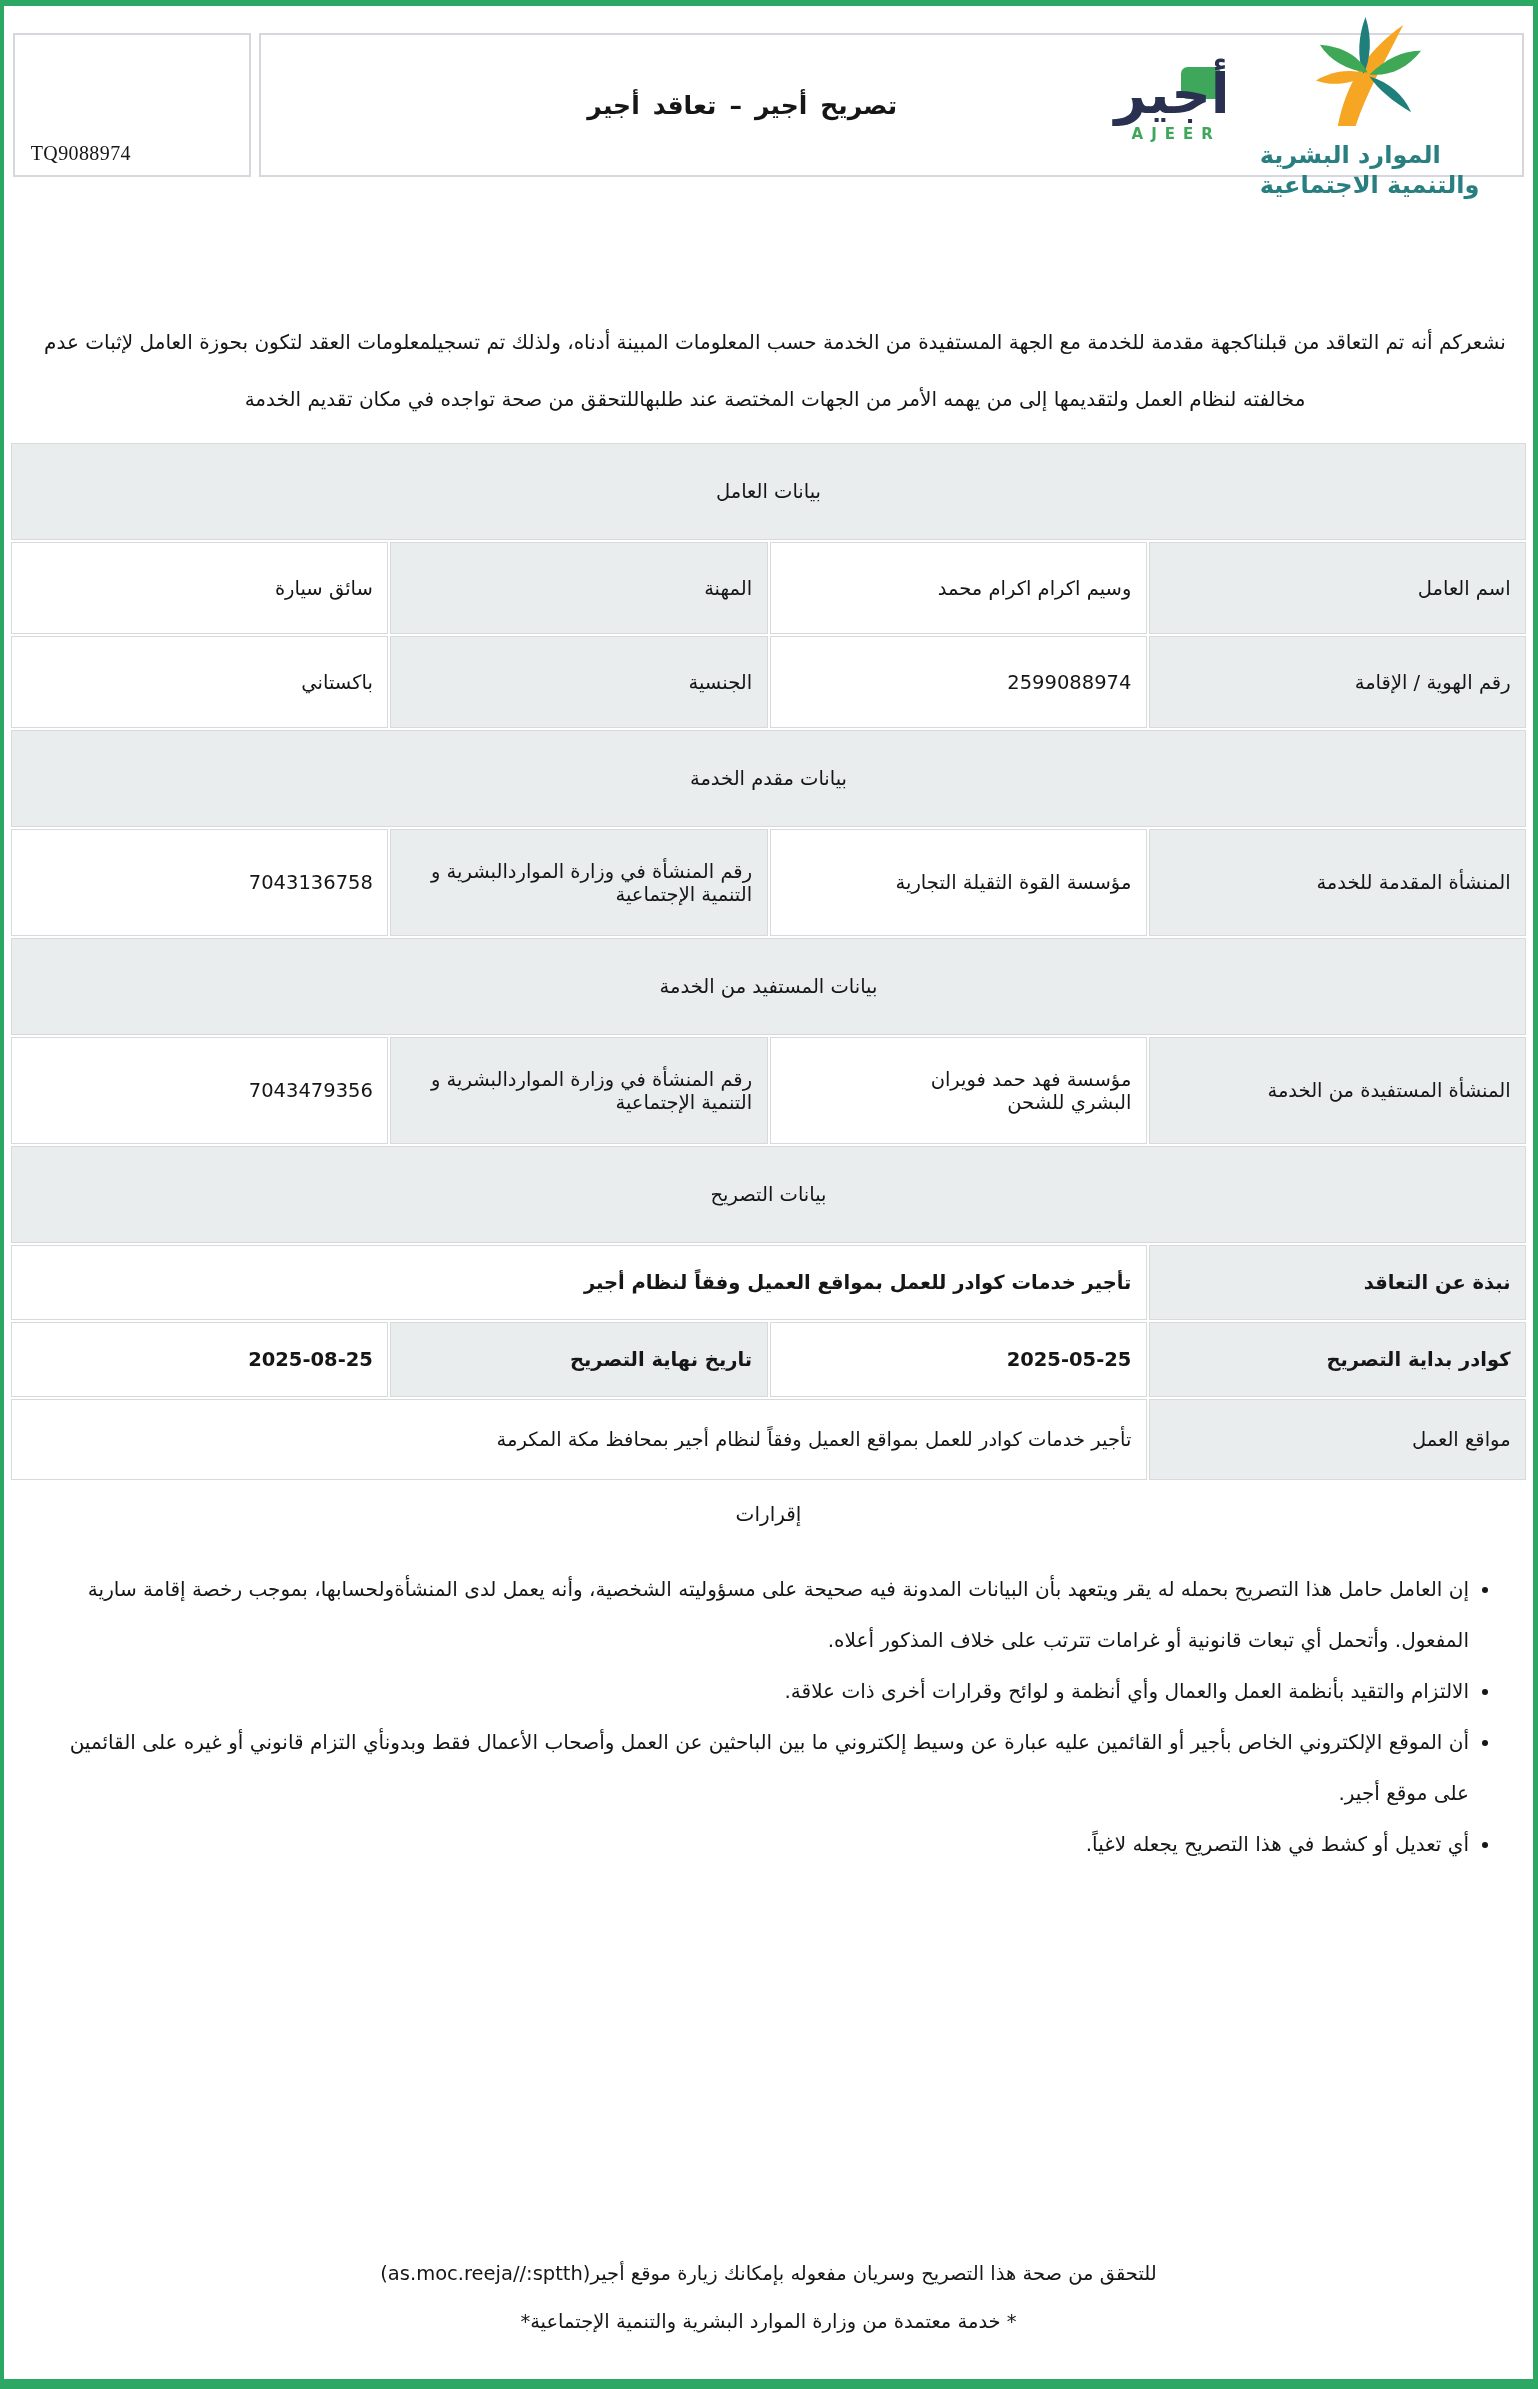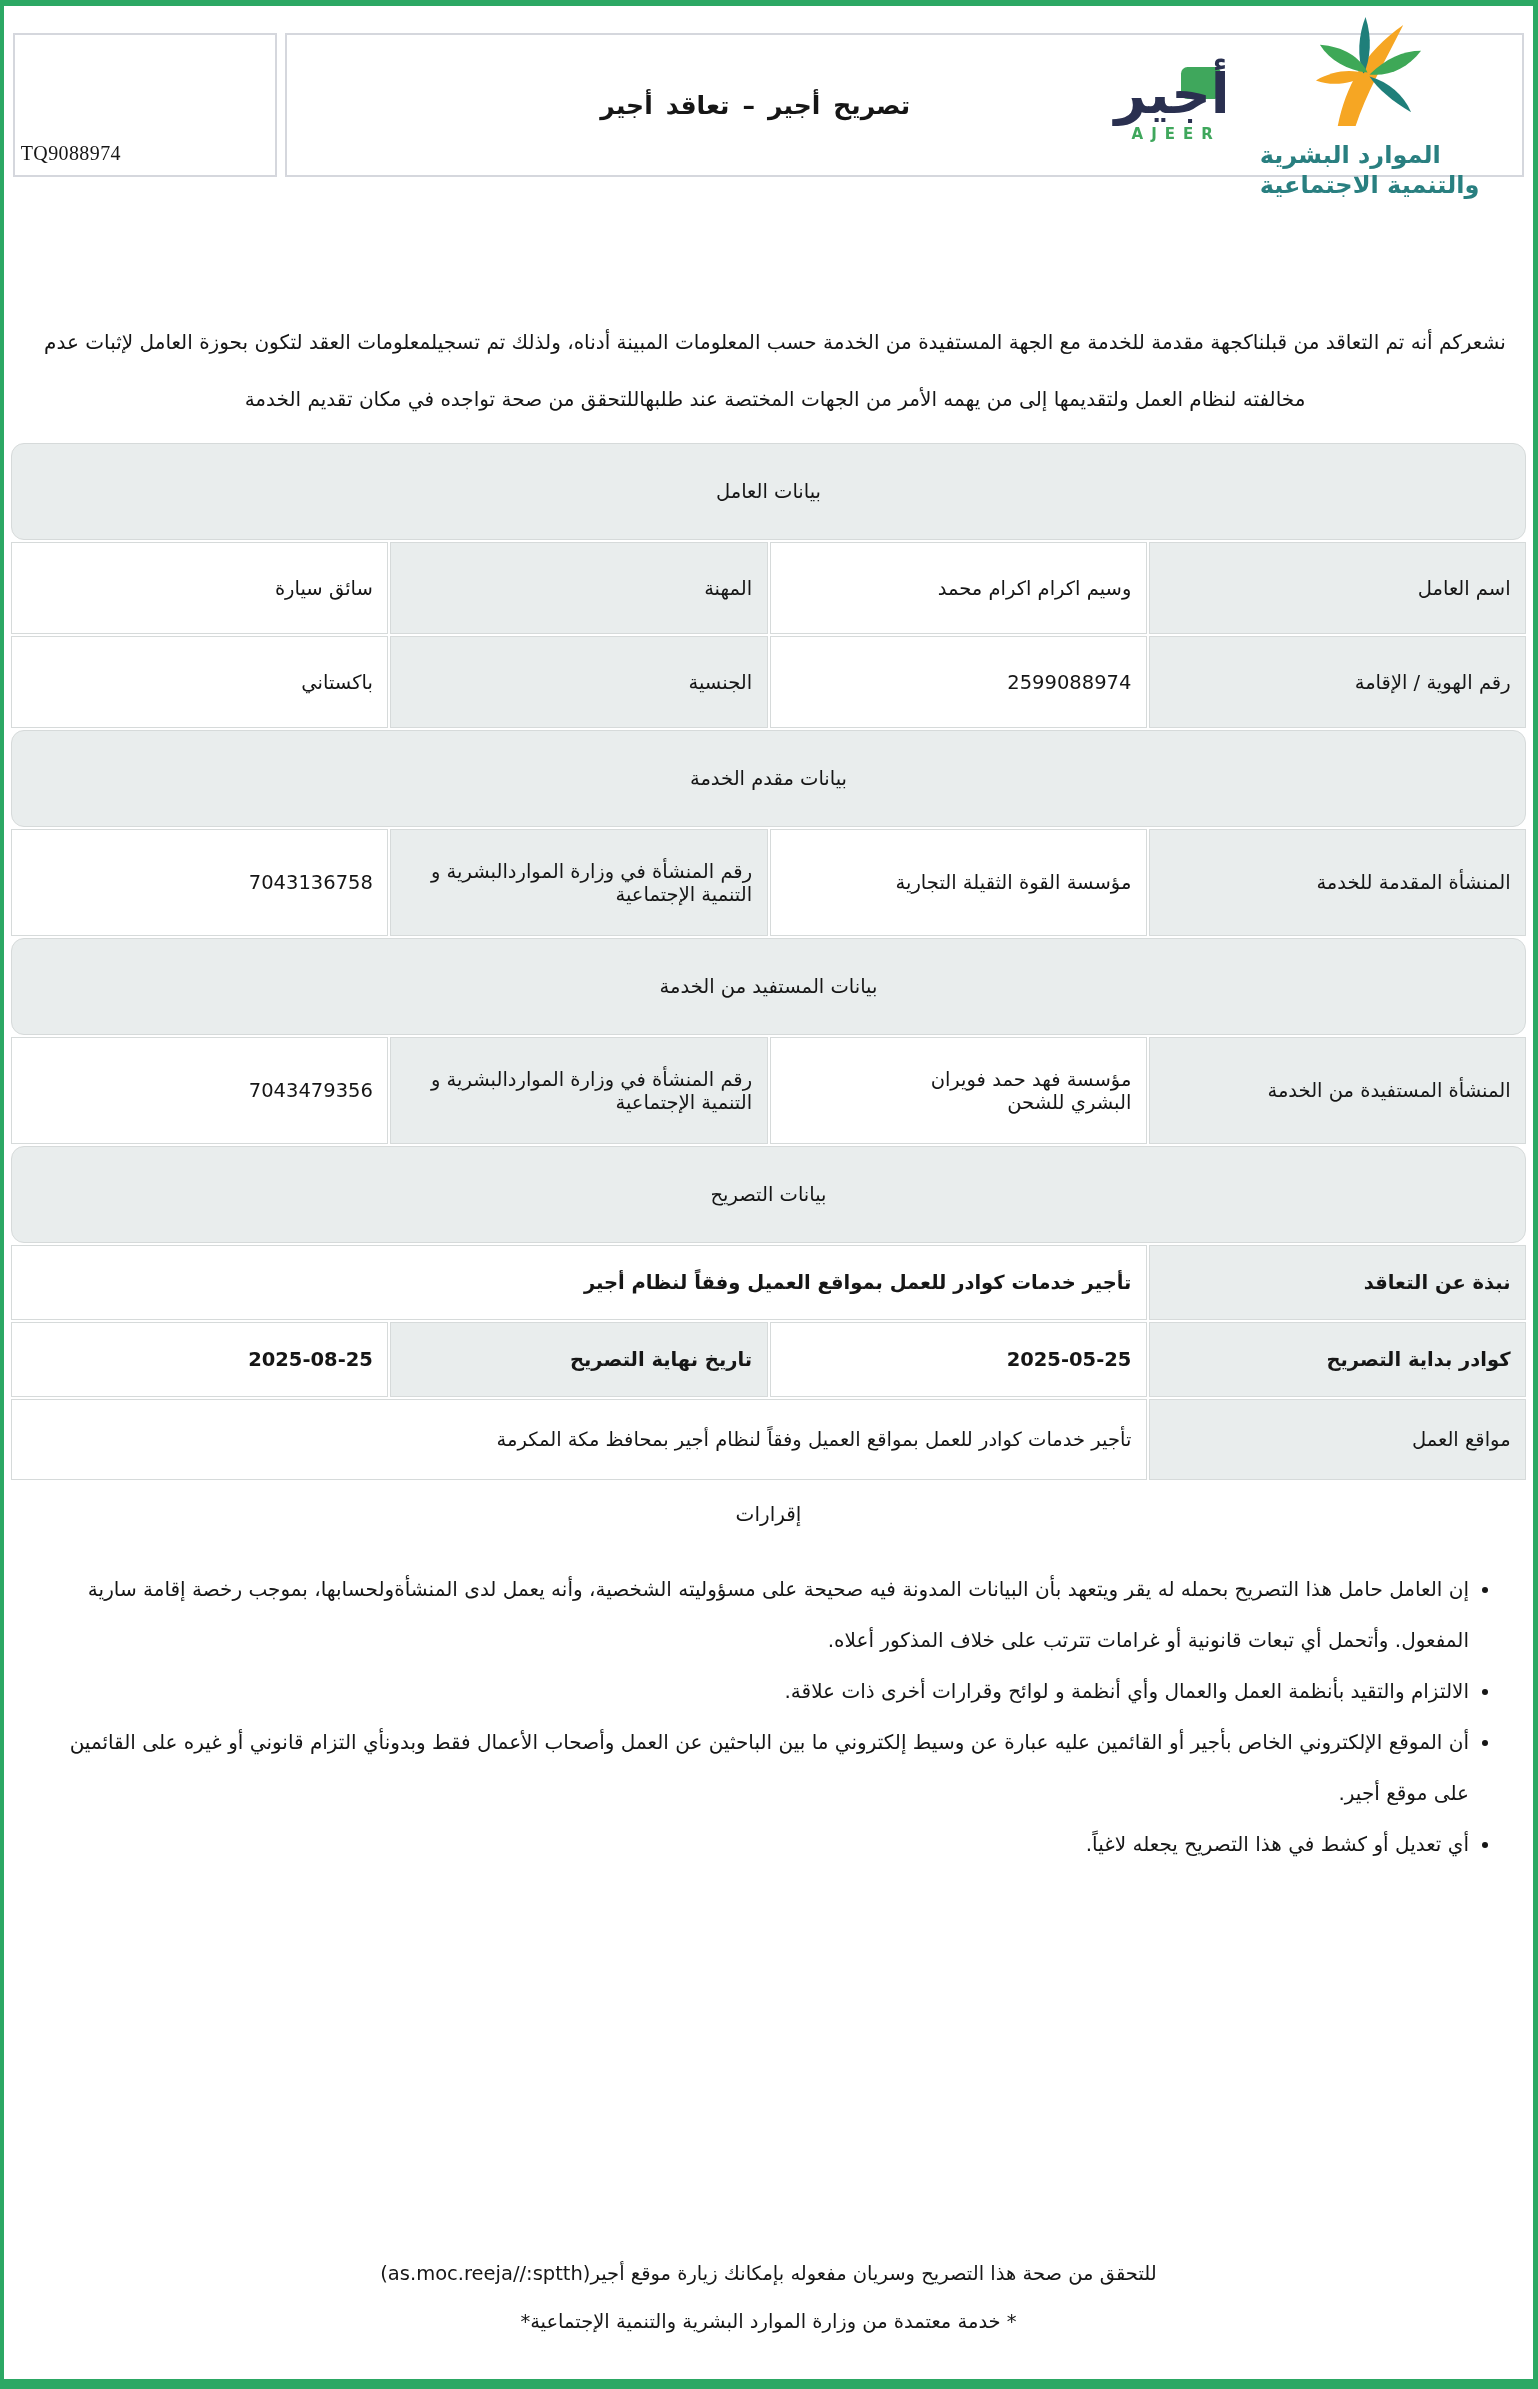--- a/index.html
+++ b/index.html
@@ -15,24 +15,24 @@
     direction:rtl;
     overflow:hidden;
   }
   
   .header{
     display:flex;flex-direction:row;gap:8.7px;
     margin:27.4px 8.7px 0 8.7px;height:144px;
     direction:ltr;
   }
   .tq-box{
-    box-sizing:border-box;width:264px;height:100%;
+    box-sizing:border-box;width:238px;height:100%;
     border:2.2px solid var(--box-border,#D5D7DD);
     display:flex;align-items:flex-end;justify-content:flex-start;
-    padding:10px 6px;
+    padding:10px 16px;
   }
   .tq-num{font-family:"Liberation Serif",serif;font-size:20px;letter-spacing:0.4px;}
   .title-box{
     box-sizing:border-box;flex:1;height:100%;
     border:2.2px solid var(--box-border,#D5D7DD);
     display:flex;flex-direction:row;align-items:center;
     direction:rtl;
     padding:0 43px 0 21.7px;
   }
   .ministry-logo{display:flex;flex-direction:column;align-items:center;gap:10px;}
@@ -81,21 +81,21 @@
   }
   table.data-table td{
     box-sizing:border-box;
     border:1.4px solid var(--cell-border,#D6DADA);
     vertical-align:middle;
     padding:7.2px 14.4px;
     overflow:hidden;
   }
   td.sec{
     background:var(--section-bg,#E9EDED);
-    text-align:center;height:97px;font-size:19.5px;border-radius:13px;
+    text-align:center;height:97px;font-size:19.5px;
   }
   td.lbl{
     background:var(--section-bg,#E9EDED);
     text-align:right;
   }
   td.val{background:#ffffff;text-align:right;padding-left:10px;}
   td.val.wrapv{padding-left:108px;}
   tr.r-worker td{height:92px;}
   tr.r-est td{height:107px;}
   tr.r-perm td{height:75px;font-weight:bold;}

